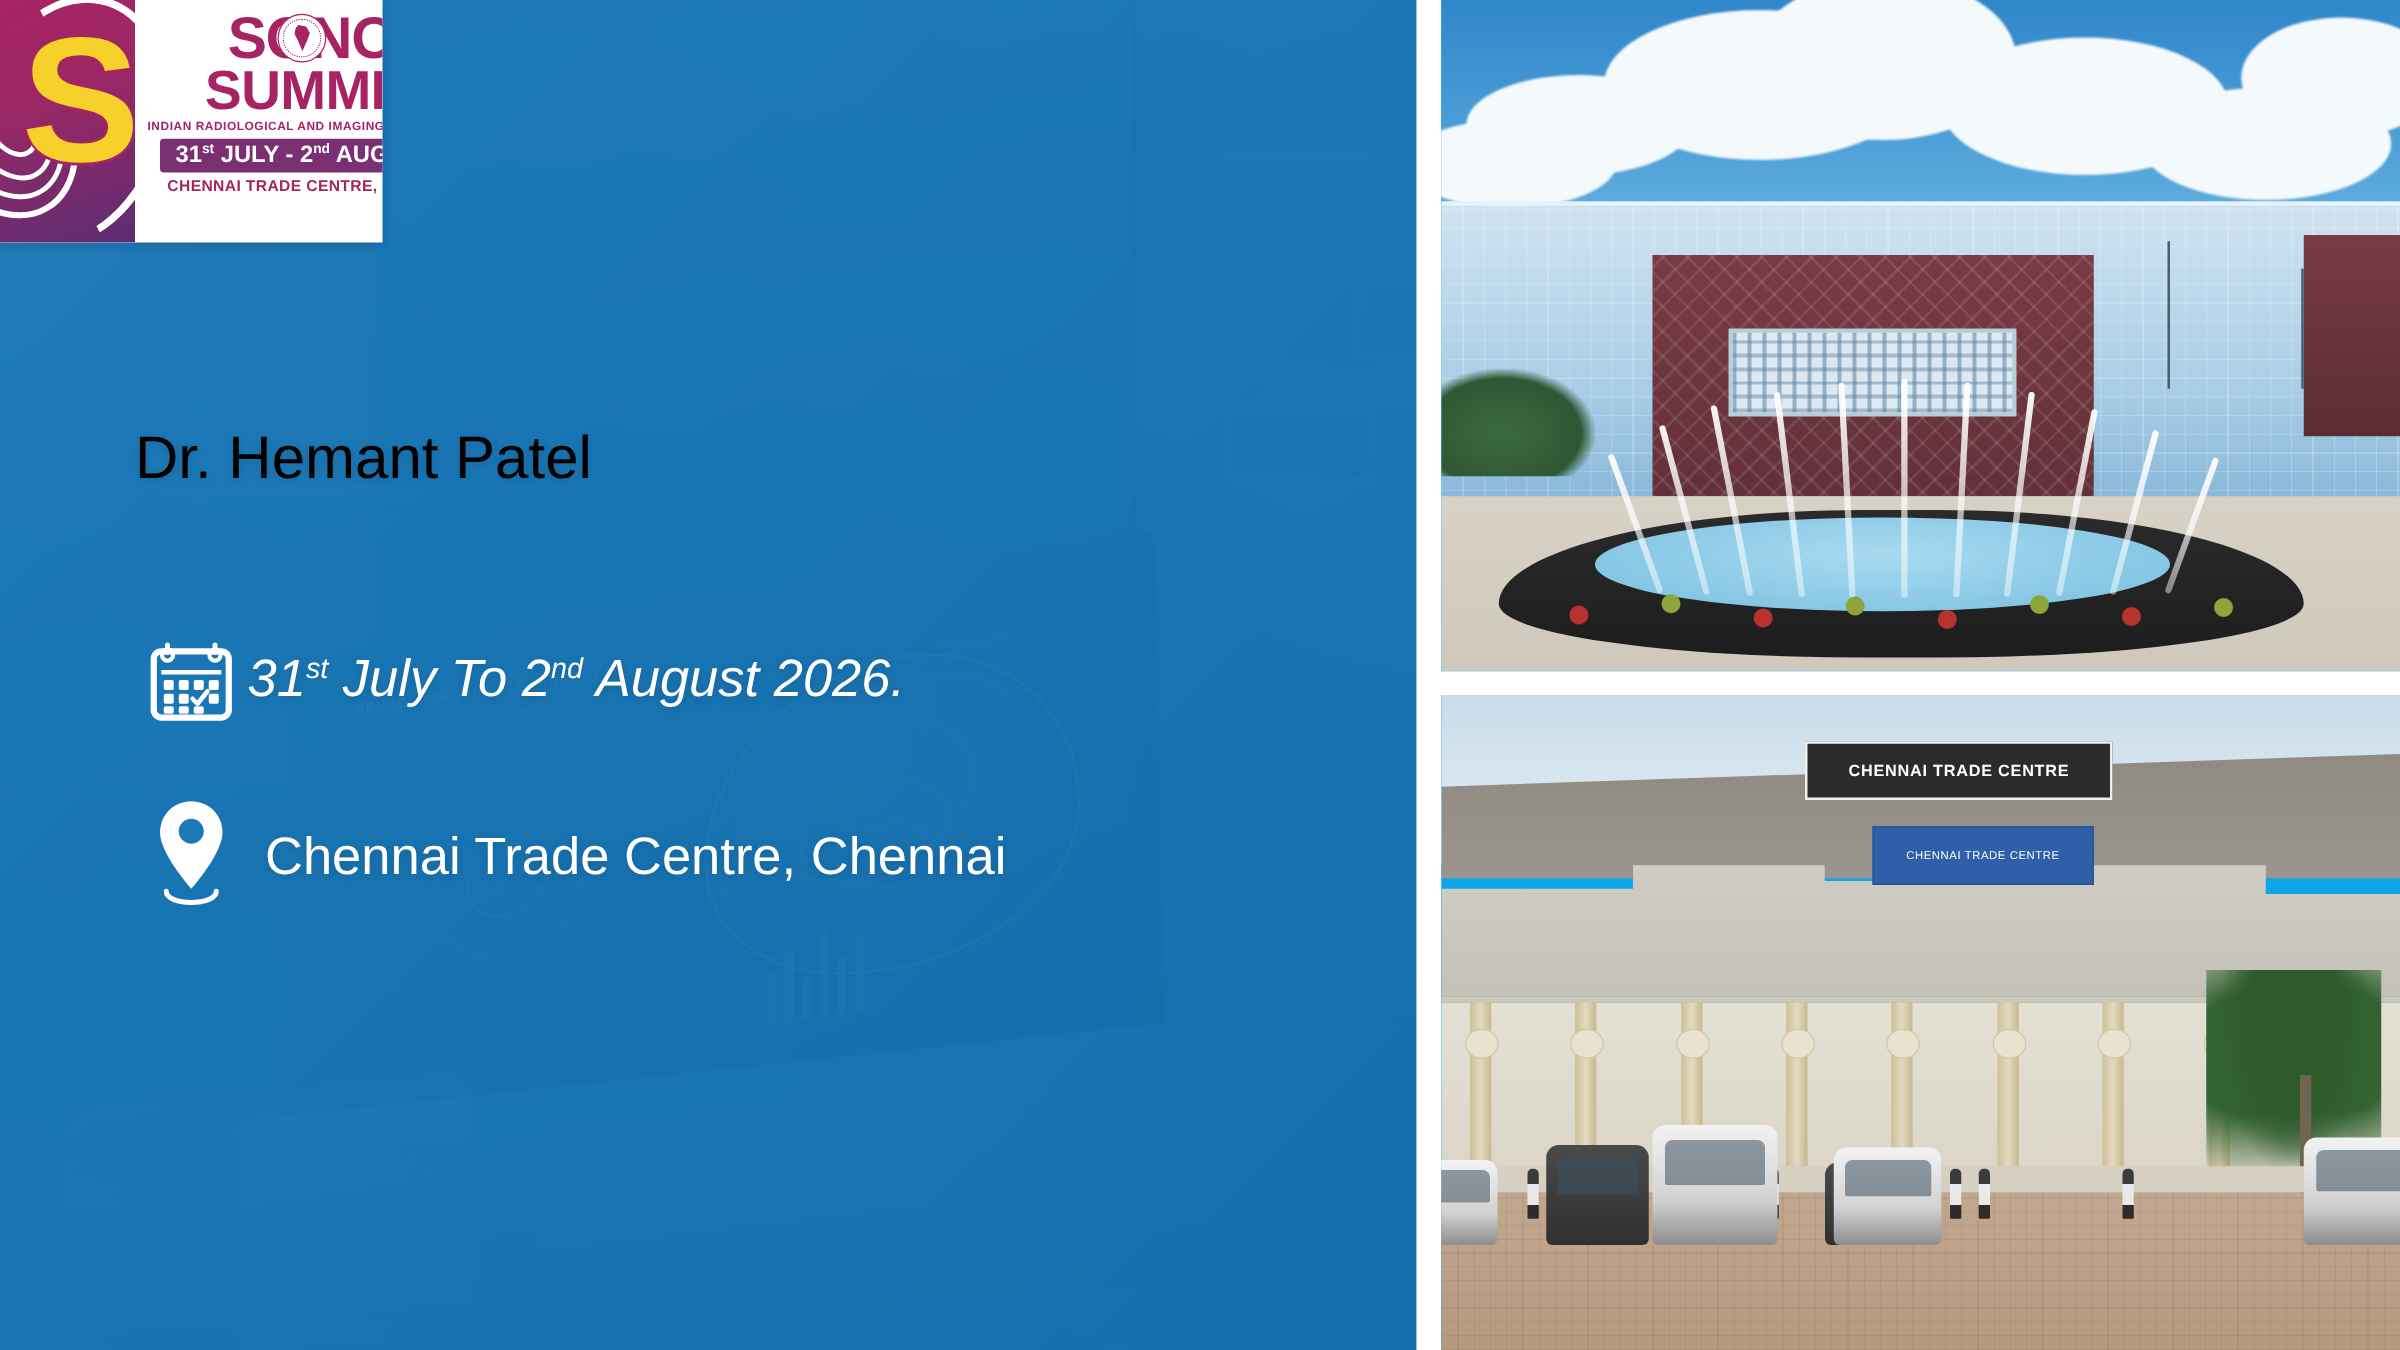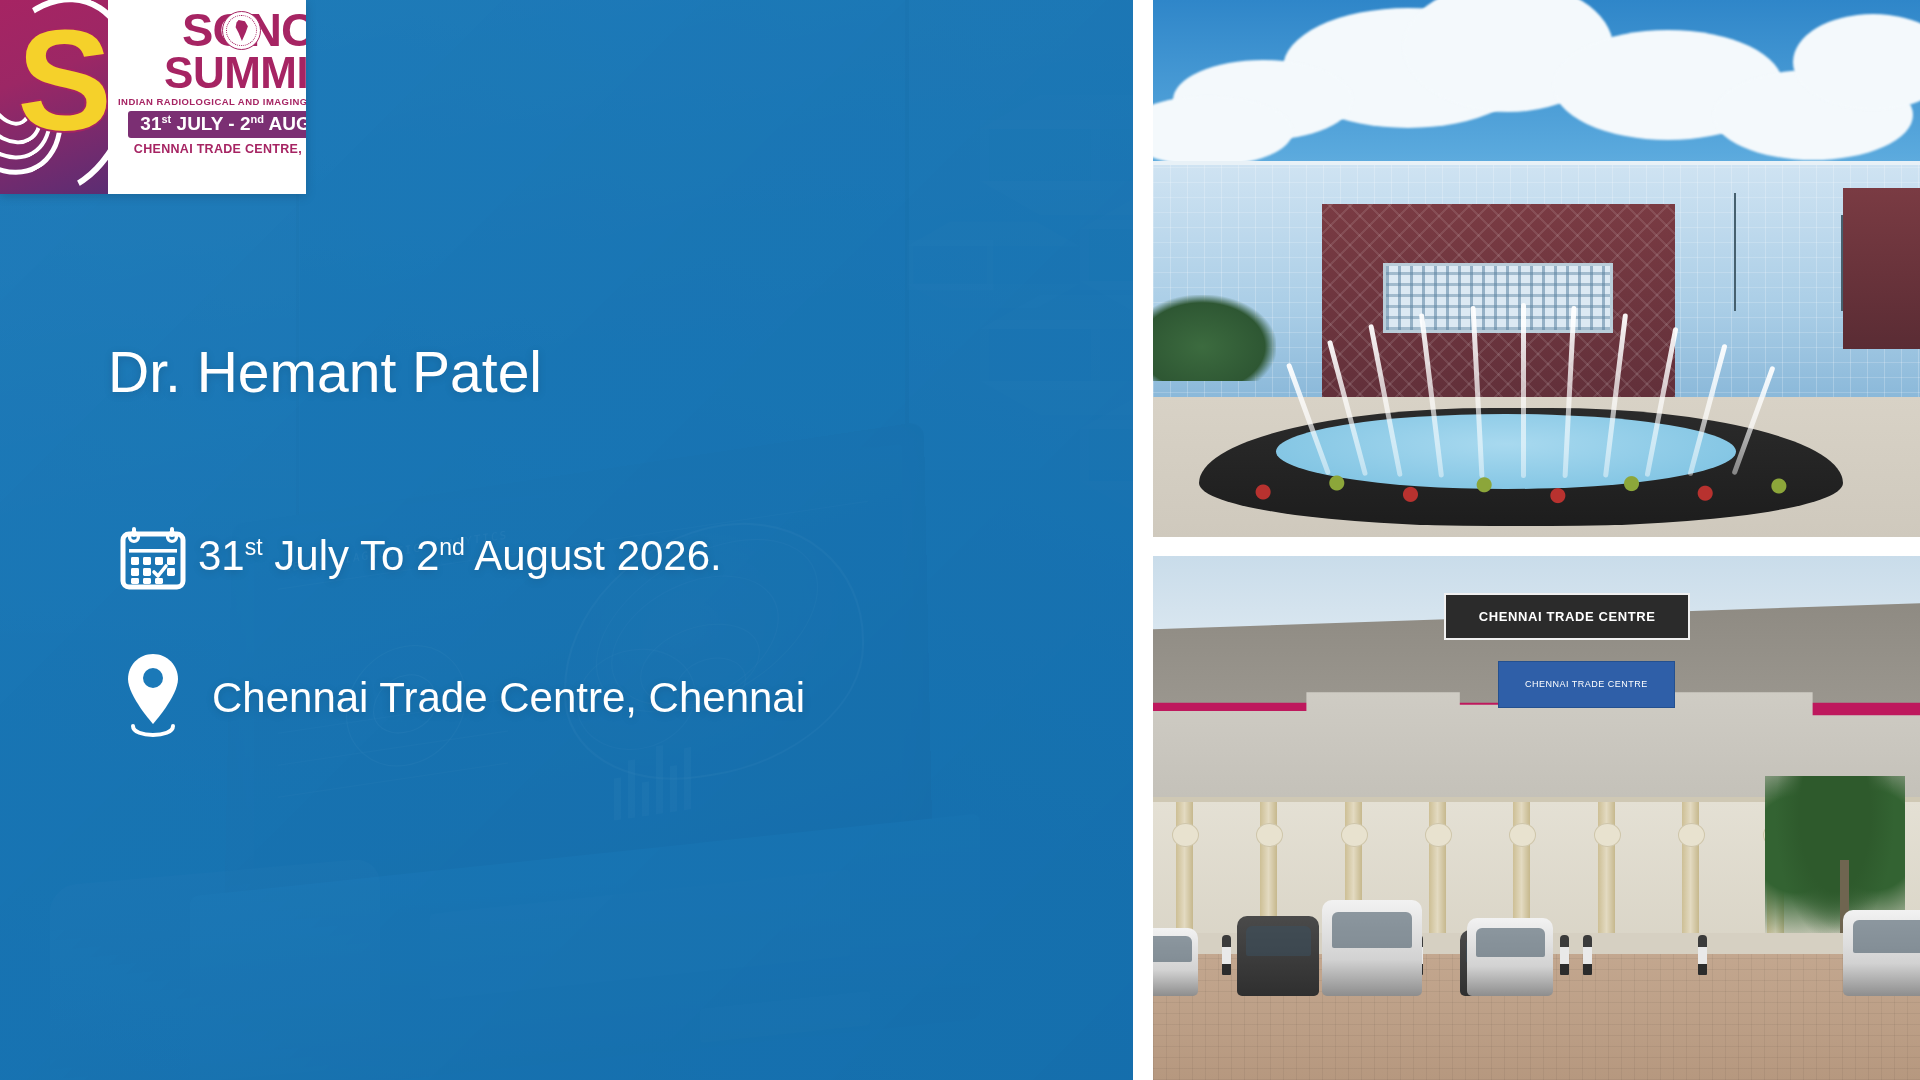--- a/index.html
+++ b/index.html
@@ -243,44 +243,44 @@
   
   .content { position:absolute; left:108px; top:270px; width:1000px; }
   .event-title {
     font-size:80px; font-weight:bold; color:#ffffff;
     letter-spacing:-1px; line-height:1;
     text-shadow:0 2px 10px rgba(0,0,0,.18);
     white-space:nowrap;
   }
   .speaker-block { margin-top:64px; }
   .speaker-line {
-    font-size:57px; color:#ffffff; line-height:1.36;
+    font-size:48px; color:#000000; line-height:1.36;
     font-weight:normal; white-space:nowrap;
     text-shadow:0 2px 8px rgba(0,0,0,.15);
   }
   .info-row {
     display:flex; align-items:center;
     margin-top:58px;
   }
   .info-row .ico {
     width:90px; flex:0 0 90px;
     display:flex; align-items:center; justify-content:center;
   }
   .info-row .txt {
     font-size:42px; color:#ffffff; white-space:nowrap;
     text-shadow:0 2px 8px rgba(0,0,0,.15);
   }
   .info-row .txt sup { font-size:23px; vertical-align:super; }
-  .row-date { margin-top:110px; }
+  .row-date { margin-top:110px;font-style:italic; }
   .row-venue { margin-top:60px; }
   .row-venue .txt { padding-left:14px; }
 
   
   .photo {
-    position:absolute; overflow:hidden; background:#be185d;
+    position:absolute; overflow:hidden; background:#0ea5e9;
   }
   .photo-top    { left:1153px; top:0;    width:767px; height:537px; }
   .photo-bottom { left:1153px; top:556px; width:767px; height:524px; }
 
   
   .sky {
     position:absolute; left:0; top:0; width:100%; height:52%;
     background:linear-gradient(180deg,#2f86c9 0%,#5aa9dd 55%,#8fc6e8 100%);
   }
   .cloud {

